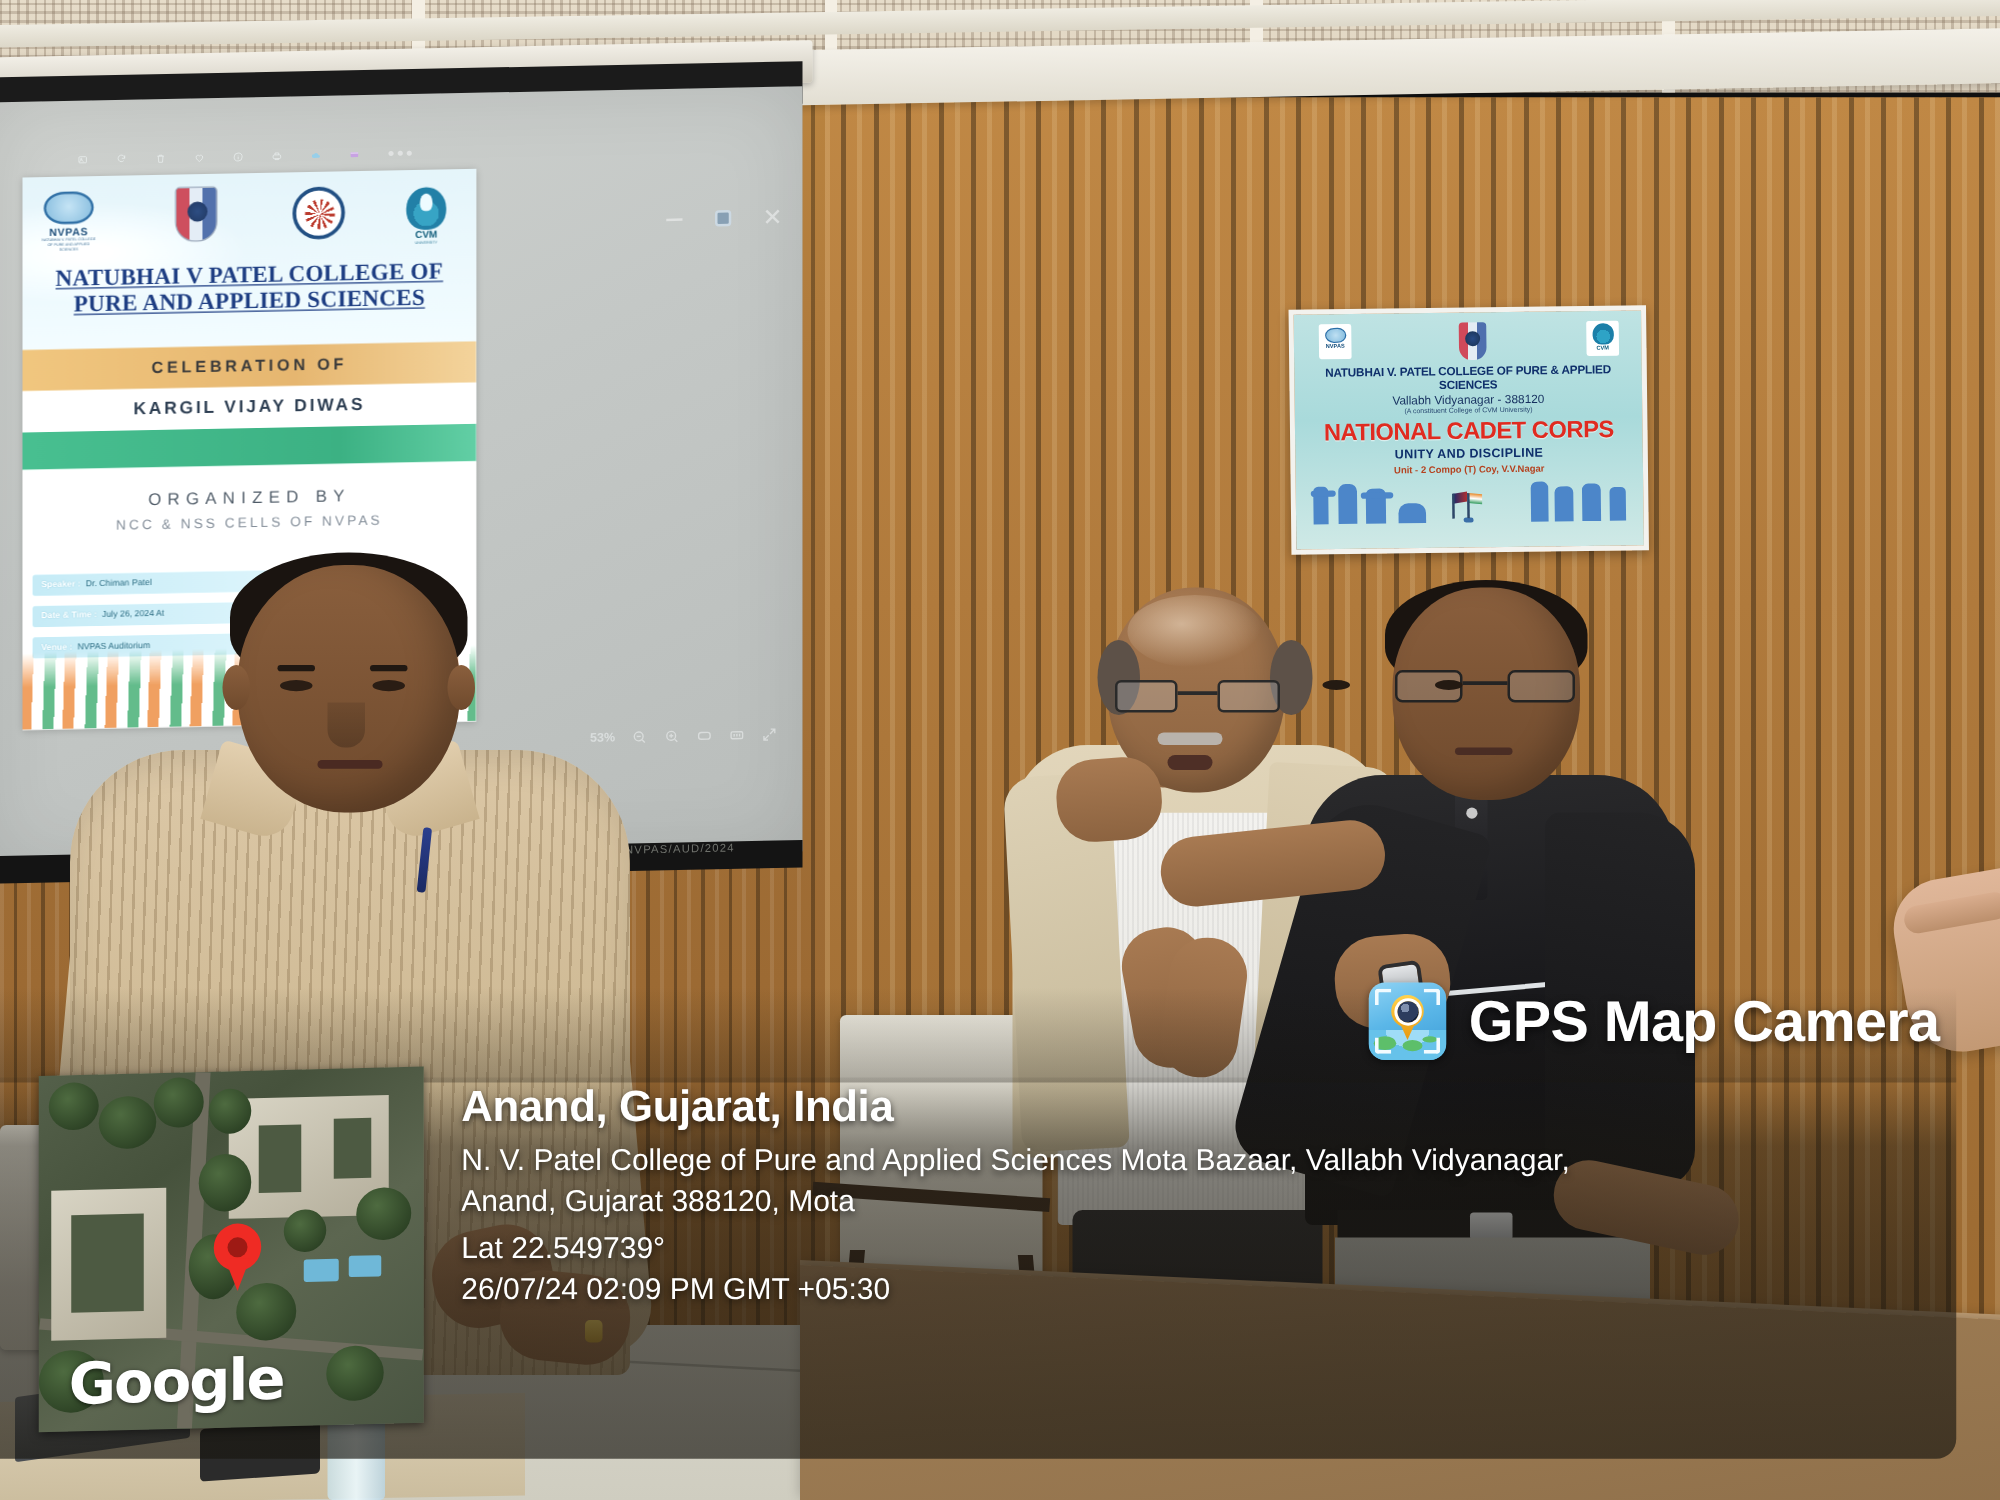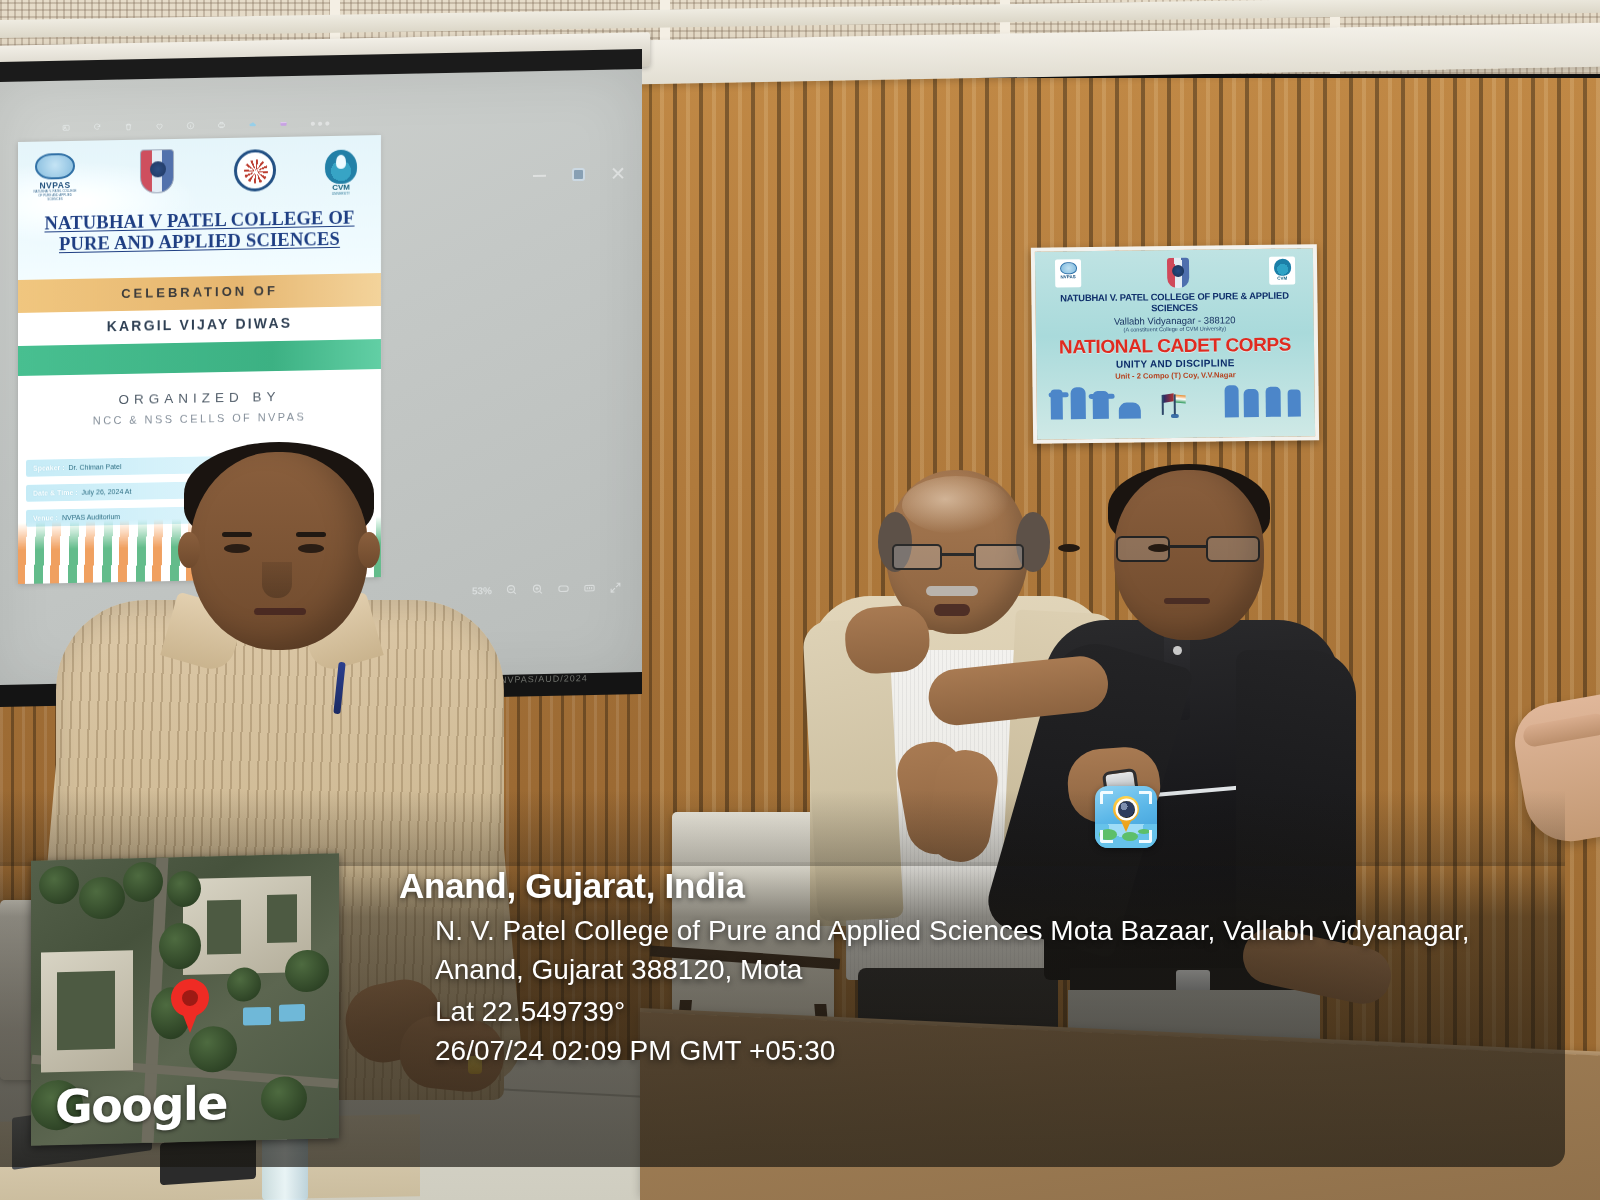--- a/index.html
+++ b/index.html
@@ -408,24 +408,24 @@
   .mt-pin{position:absolute;left:140px;top:122px;width:38px;height:38px;border-radius:50% 50% 50% 50%;
      background:#ef2b24; z-index:3;}
   .mt-pin::after{content:"";position:absolute;left:11px;top:11px;width:16px;height:16px;
      border-radius:50%;background:#9e1a14;}
   .mt-pin-tail{position:absolute;left:149px;top:150px;width:20px;height:26px;background:#ef2b24;
      clip-path:polygon(0 0,100% 0,50% 100%); z-index:3;}
   .gmark{ position:absolute; left:55px; top:1078px; font-size:46px; font-weight:bold; color:#fff;
      letter-spacing:-1.5px; z-index:46; text-shadow:0 1px 4px rgba(0,0,0,.6);
      font-family:"DejaVu Sans", sans-serif; transform:skewY(-1.4deg);}
 
-  .gps-text{ position:absolute; left:399px; top:866px; width:1140px; z-index:46; color:#fff;
+  .gps-text{ position:absolute; left:369px; top:866px; width:1140px; z-index:46; color:#fff;
      text-shadow:0 2px 6px rgba(0,0,0,.66);}
   .g-place{ font-size:35px; font-weight:bold; letter-spacing:-.3px; margin-bottom:6px;}
-  .g-line{ font-size:28px; line-height:1.38; font-weight:normal;margin-left:36px;}
+  .g-line{ font-size:24px; line-height:1.38; font-weight:normal;}
   .g-line.addr2{ margin-bottom:4px;}
 </style>
 </head>
 <body>
 
 <div id="photo">
 
   <div class="ceiling"></div>
   <div class="ceil-grid"></div>
   <div class="wall-wood-real"></div>
@@ -728,20 +728,21 @@
   <div class="gps-logo-row">
     <div class="gps-app-icon">
       <span class="globe"></span>
         <span class="pin"></span>
         <span class="lens"></span>
       <span class="brk b1"></span>
         <span class="brk b2"></span>
         <span class="brk b3"></span>
         <span class="brk b4"></span>
     </div>
+    <div class="gps-title">GPS Map Camera</div>
   </div>
 
   <div class="map-thumb">
     <div class="mt-road" style="left:118px;top:0;width:12px;height:285px;transform:rotate(3deg);"></div>
     <div class="mt-road" style="left:0;top:210px;width:308px;height:9px;transform:rotate(6deg);"></div>
     <div class="mt-bld" style="left:10px;top:92px;width:92px;height:120px;"></div>
     <div class="mt-bld" style="left:26px;top:112px;width:58px;height:78px;background:#4d5a42;"></div>
     <div class="mt-bld" style="left:152px;top:22px;width:128px;height:96px;"></div>
     <div class="mt-bld" style="left:176px;top:44px;width:34px;height:54px;background:#4d5a42;"></div>
     <div class="mt-bld" style="left:236px;top:40px;width:30px;height:48px;background:#4d5a42;"></div>

